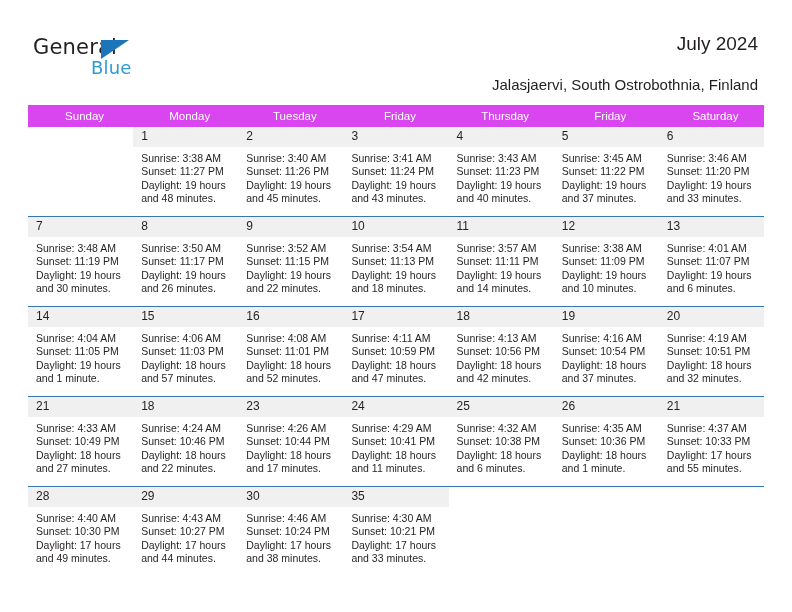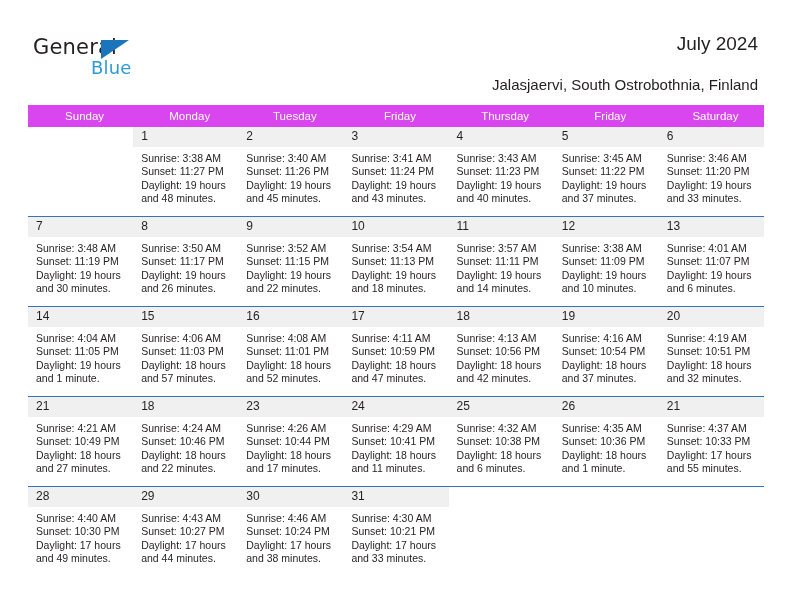--- a/index.html
+++ b/index.html
@@ -316,21 +316,21 @@
           <div class="info">Sunrise: 4:19 AM
 Sunset: 10:51 PM
 Daylight: 18 hours
 and 32 minutes.</div>
         </td>
       </tr>
 
       <tr class="week">
         <td>
           <div class="daynum">21</div>
-          <div class="info">Sunrise: 4:21 AM
+          <div class="info">Sunrise: 4:33 AM
 Sunset: 10:49 PM
 Daylight: 18 hours
 and 27 minutes.</div>
         </td>
         <td>
           <div class="daynum">18</div>
           <div class="info">Sunrise: 4:24 AM
 Sunset: 10:46 PM
 Daylight: 18 hours
 and 22 minutes.</div>
@@ -388,21 +388,21 @@
 and 44 minutes.</div>
         </td>
         <td>
           <div class="daynum">30</div>
           <div class="info">Sunrise: 4:46 AM
 Sunset: 10:24 PM
 Daylight: 17 hours
 and 38 minutes.</div>
         </td>
         <td>
-          <div class="daynum">31</div>
+          <div class="daynum">35</div>
           <div class="info">Sunrise: 4:30 AM
 Sunset: 10:21 PM
 Daylight: 17 hours
 and 33 minutes.</div>
         </td>
         <td class="blank">
           <div class="daynum"></div>
           <div class="info"></div>
         </td>
         <td class="blank">

